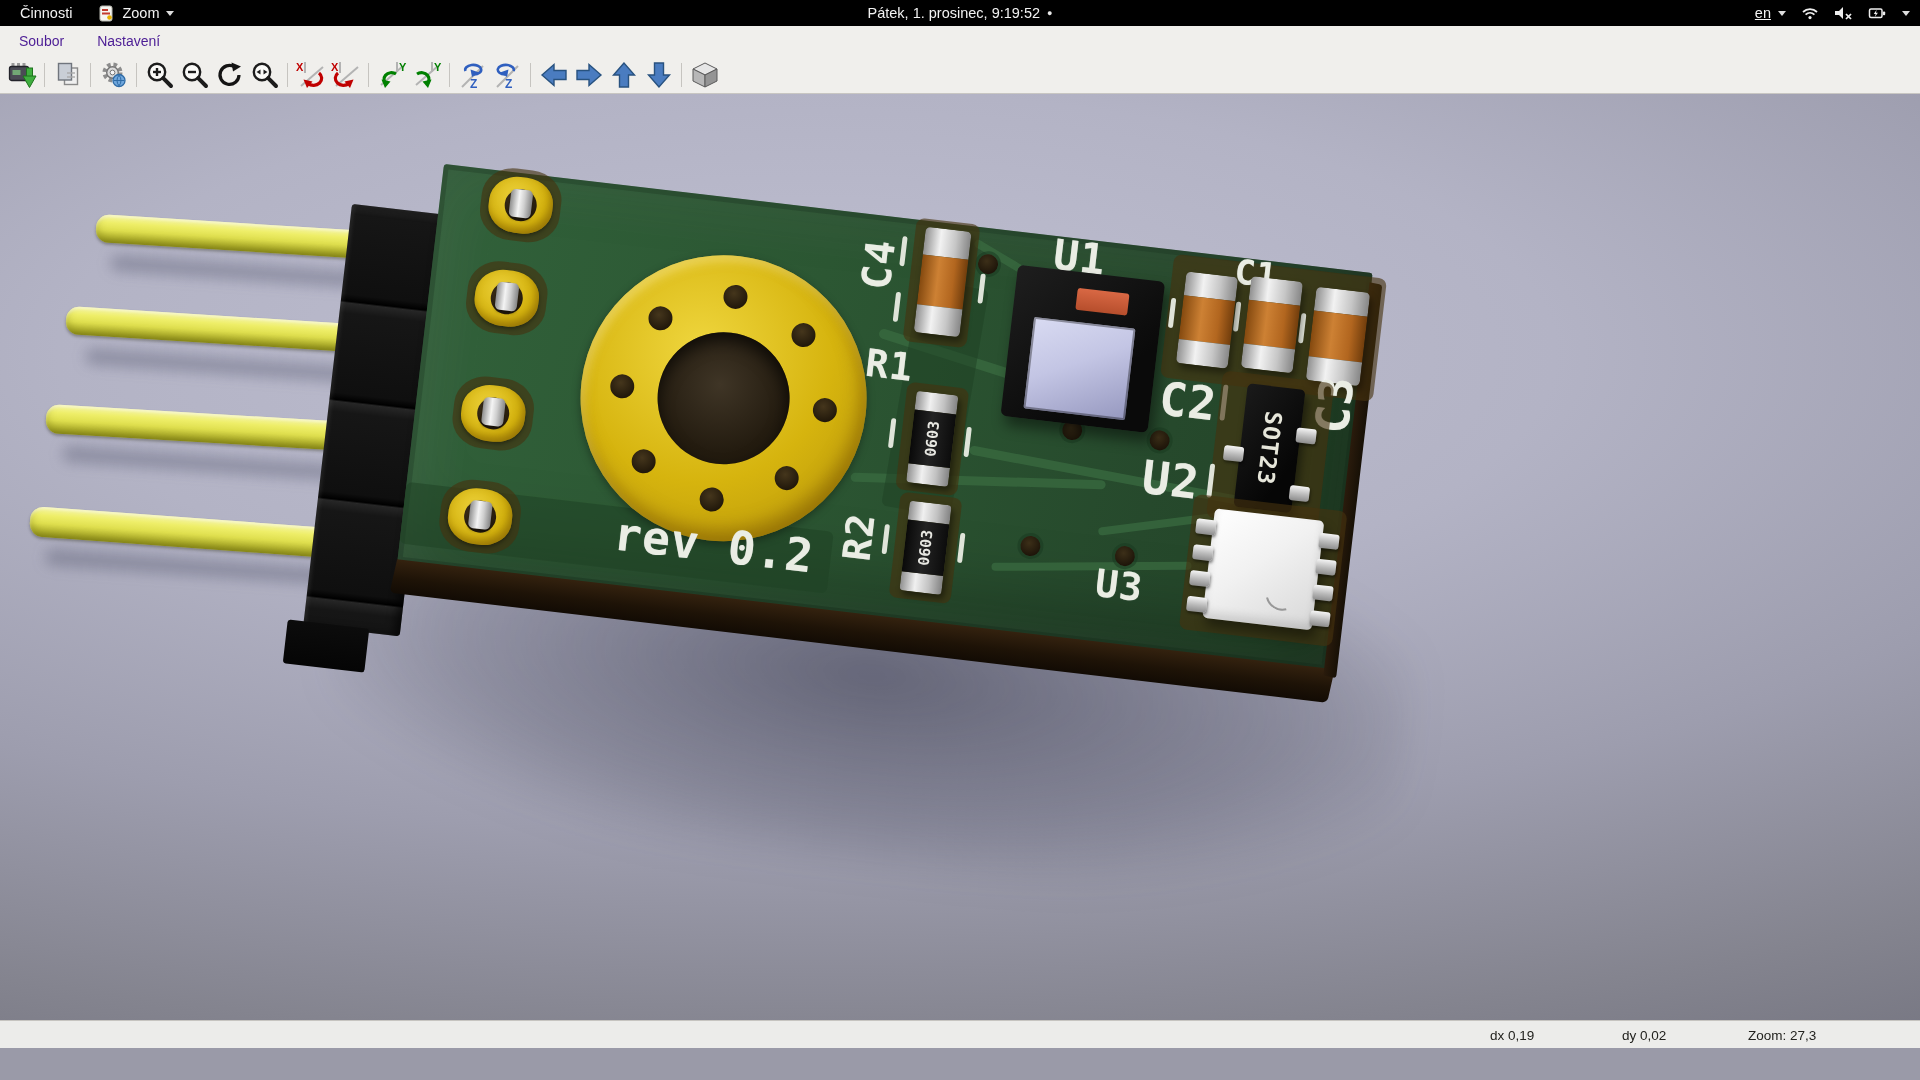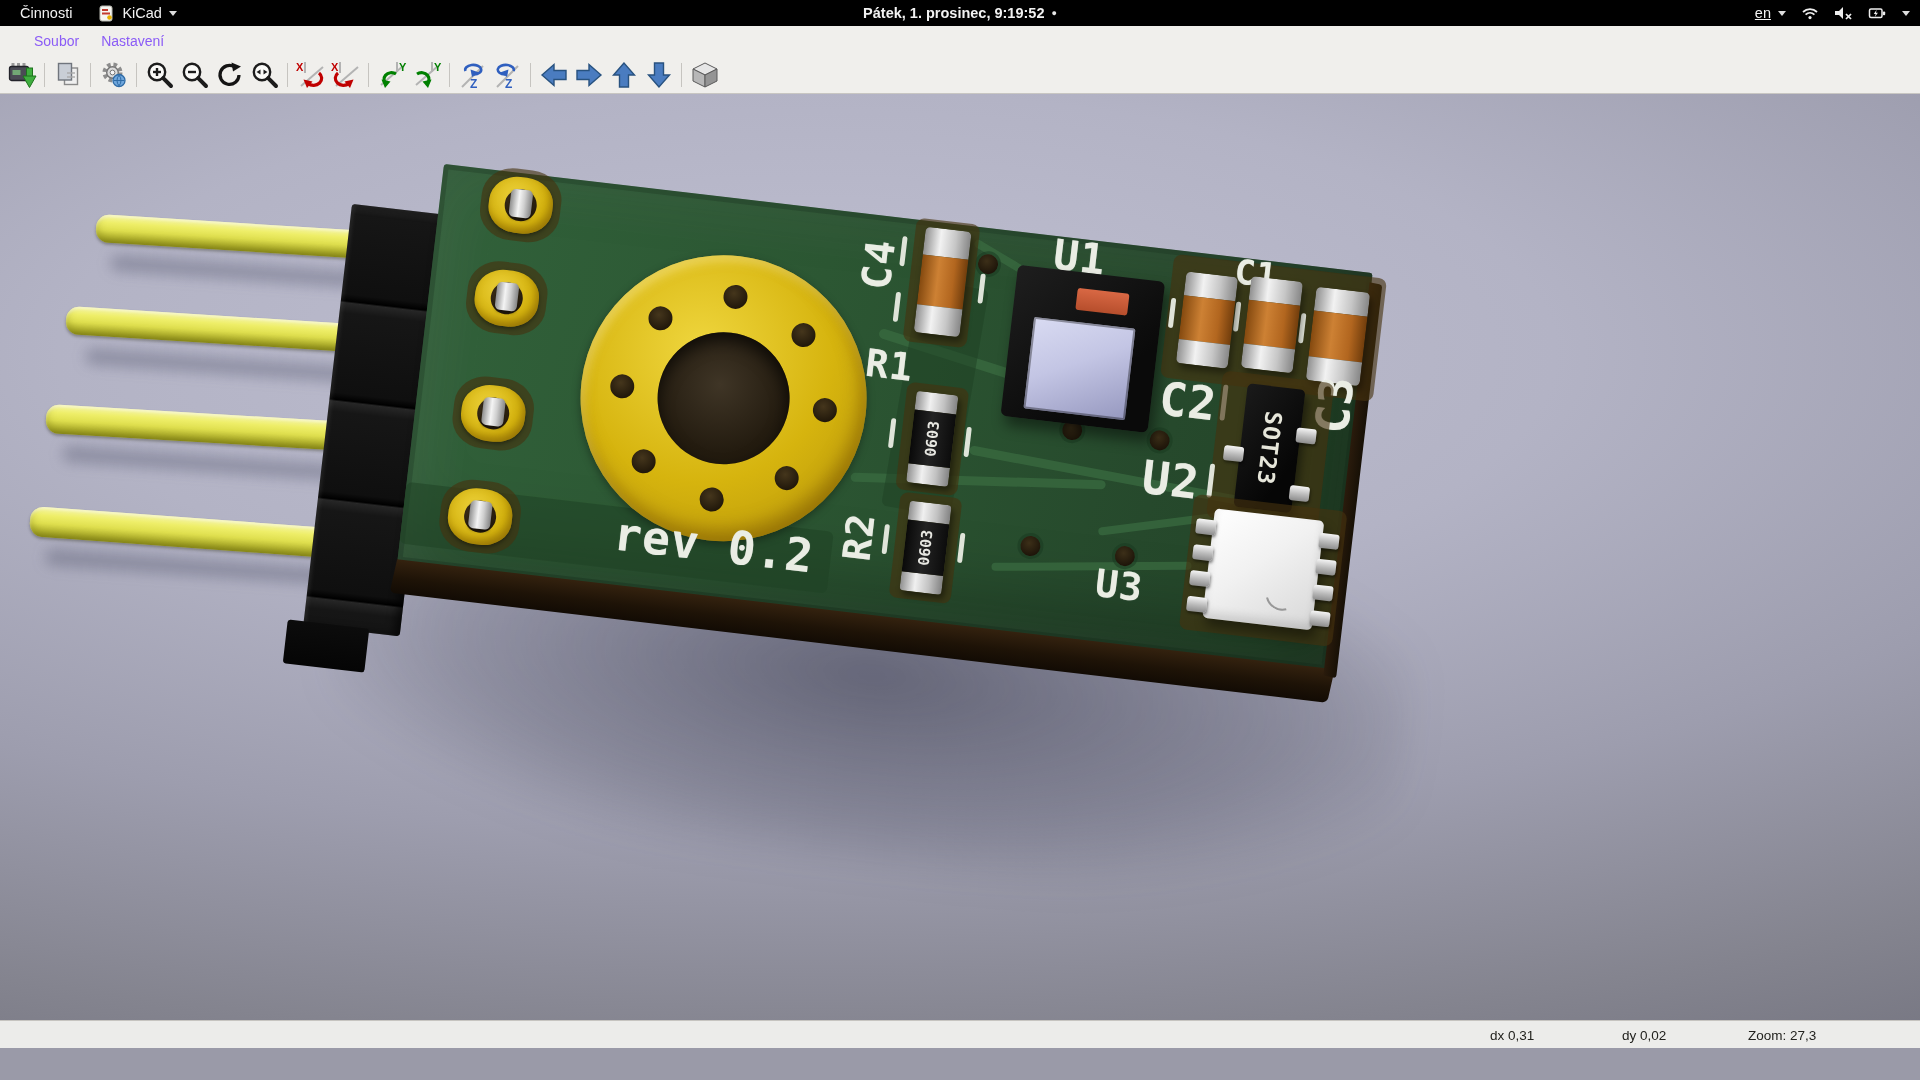--- a/index.html
+++ b/index.html
@@ -6,36 +6,36 @@
   body { background:#444; }
   #screen { width:1920px; height:1080px; position:relative; overflow:hidden;
             font-family:"Liberation Sans", sans-serif; background:#9a9aa8; }
 
   
   #gnome-bar { height:26px; background:#000; color:#f2f2f2; display:flex; align-items:center;
                font-size:14.5px; position:relative; z-index:50; }
   .gb-left { display:flex; gap:26px; padding-left:20px; align-items:center; height:100%; }
   .gb-item { display:flex; align-items:center; gap:7px; height:100%; }
   .gb-center { position:absolute; left:50%; transform:translateX(-50%); display:flex;
-               align-items:center; gap:5px; font-weight:bold; }
+               align-items:center; gap:5px; font-weight:normal; }
   .gb-right { margin-left:auto; display:flex; gap:15px; padding-right:10px; align-items:center;text-decoration:underline; }
   .chev { width:0; height:0; border-left:4.5px solid transparent; border-right:4.5px solid transparent;
           border-top:5px solid #ddd; display:inline-block; }
   .clock-dot { font-size:9px; color:#e8e8e8; margin-left:2px; }
 
   
   #titlebar { height:32px; background:linear-gradient(#f7f6f4,#edecE9); border-bottom:1px solid #d6d4d0;
               display:flex; align-items:center; justify-content:center; position:relative; z-index:40; }
   #titlebar .wtitle { font-weight:bold; font-size:15px; color:#2b2b2b; }
   #close-btn { position:absolute; right:12px; top:3px; width:26px; height:26px; display:flex;
                align-items:center; justify-content:center; font-size:19px; color:#333; border-radius:4px; }
 
   
-  #menubar { height:30px; background:#f0efec; display:flex; align-items:center; gap:0;
-             padding-left:23px; font-size:14px; color:#8b5cf6; }
+  #menubar { height:30px; background:#f0efec; display:flex; align-items:center; gap:11px;
+             padding-left:8px; font-size:14px; color:#4c1d95; }
   .menu-item { padding:5px 11px; border-radius:3px; }
 
   
   #toolbar { height:38px; background:#f0efec; border-bottom:1px solid #c8c6c2; display:flex;
              align-items:center; padding-left:4px; }
   .tbtn { width:35px; height:32px; display:flex; align-items:center; justify-content:center; border-radius:3px; }
   .tsep { width:1px; height:24px; background:#c6c4c0; margin:0 5px; }
 
   
   #viewport { position:relative; height:926px; overflow:hidden;
@@ -152,21 +152,21 @@
   <header id="gnome-bar">
     <div class="gb-left">
       <span class="gb-item">Činnosti</span>
       <span class="gb-item">
         <svg width="17" height="17" viewBox="0 0 17 17">
           <rect x="2" y="1" width="12" height="15" rx="2" fill="#f6f5f0" stroke="#b9b9b0"></rect>
           <rect x="4" y="4" width="6" height="2" fill="#c23a2e"></rect>
           <rect x="4" y="7.5" width="8" height="2" fill="#c23a2e"></rect>
           <circle cx="11.5" cy="12.5" r="2.3" fill="#e5af00"></circle>
         </svg>
-        <span>KiCad</span>
+        <span>Zoom</span>
         <span class="chev"></span>
       </span>
     </div>
     <div class="gb-center">
       <span>Pátek,  1. prosinec,  9:19:52</span>
       <span class="clock-dot">●</span>
     </div>
     <div class="gb-right">
       <span class="gb-item">
         <span>en</span>
@@ -504,18 +504,18 @@
         <div class="gw-pin" style="left:107px;top:12px;"></div>
         <div class="gw-pin" style="left:107px;top:38px;"></div>
         <div class="gw-pin" style="left:107px;top:64px;"></div>
         <div class="gw-pin" style="left:107px;top:90px;"></div>
         <div id="soic-dimple"></div>
       </div>
     </div>
   </div>
 
   <footer id="statusbar">
-    <span class="status-field" style="left:1490px;">dx 0,31</span>
+    <span class="status-field" style="left:1490px;">dx 0,19</span>
     <span class="status-field" style="left:1622px;">dy 0,02</span>
     <span class="status-field" style="left:1748px;">Zoom: 27,3</span>
   </footer>
 
 </div>
 
 </body></html>

